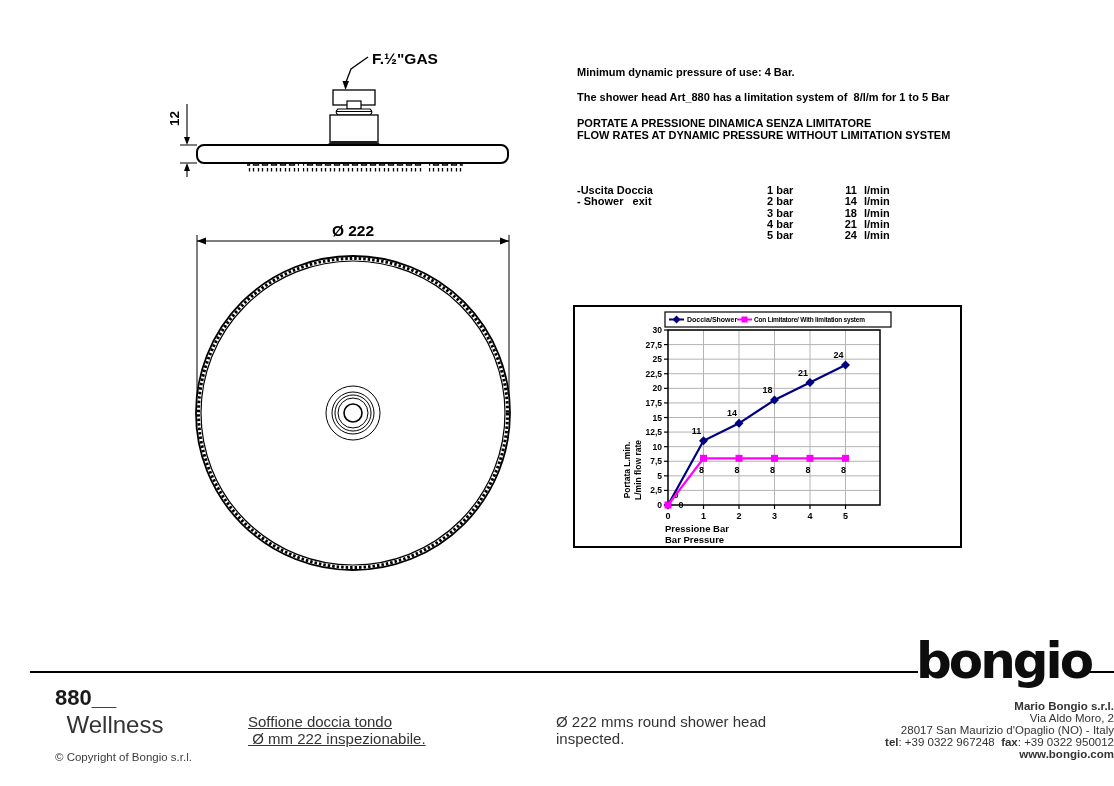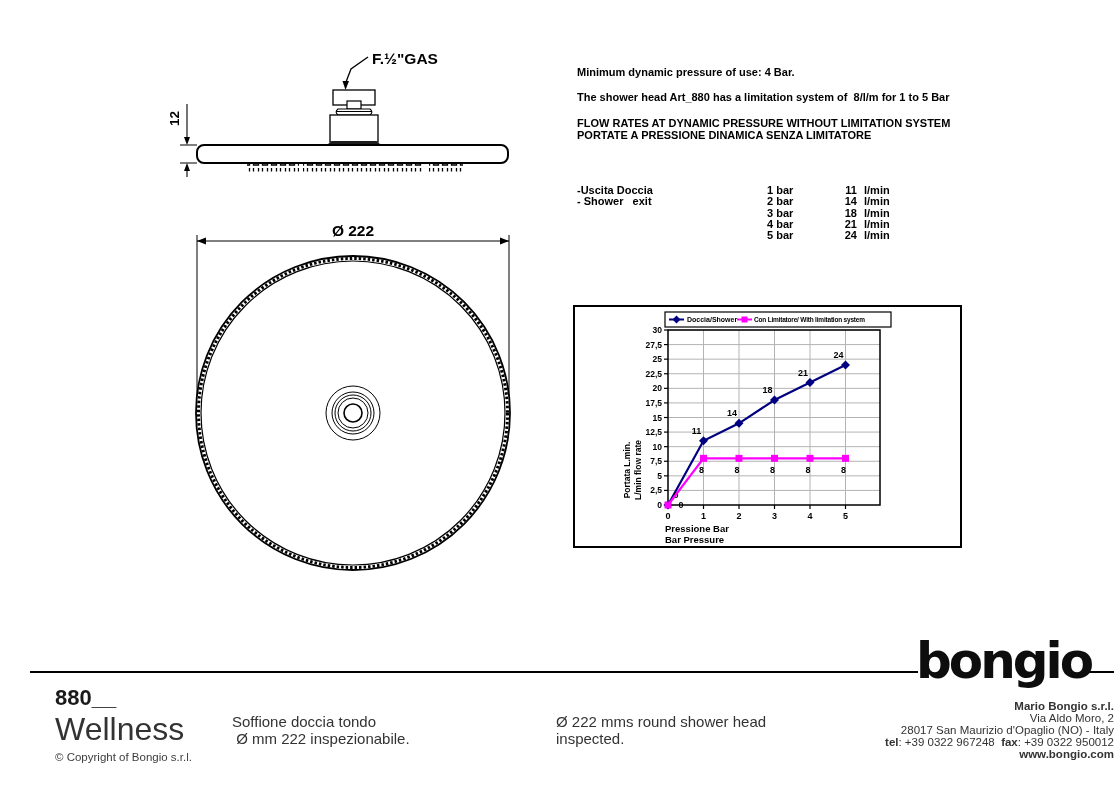--- a/index.html
+++ b/index.html
@@ -22,24 +22,24 @@
   .ft-unit{margin-left:7px;}
 
   
   .chartwrap{left:573px;top:305px;width:389px;height:243px;}
 
   
   .rule{top:671px;height:2px;background:#000;}
   .logo{left:916px;top:636px;font-family:"DejaVu Sans",sans-serif;font-weight:bold;
         font-size:50px;letter-spacing:-3px;line-height:1;color:#0d0d0d;}
   .prodcode{left:55px;top:685px;width:120px;text-align:left;font-size:22px;font-weight:bold;color:#1a1a1a;}
-  .prodline{left:55px;top:711px;width:120px;text-align:center;font-size:32px;color:#333;}
+  .prodline{left:55px;top:711px;width:120px;text-align:center;font-size:24px;color:#333;}
   .copyright{left:55px;top:751px;font-size:11.5px;color:#3d3d3d;}
   .desc{font-size:15px;line-height:17px;color:#333;}
-  .desc-it{left:232px;top:713px;}
+  .desc-it{left:248px;top:713px;text-decoration:underline;}
   .desc-en{left:556px;top:713px;}
   .company{left:860px;top:700px;width:254px;text-align:right;font-size:11.5px;line-height:12px;color:#333;}
   .b{font-weight:bold;}
 </style>
 </head>
 <body>
 
 <div class="page">
 
   <svg class="abs" style="left:0;top:0" width="573" height="600" viewBox="0 0 573 600">
@@ -109,22 +109,22 @@
   </svg>
 
   <div class="abs specs">
     <div class="spec-par">
       <div class="pre">Minimum dynamic pressure of use: 4 Bar.</div>
     </div>
     <div class="spec-par">
       <div class="pre">The shower head Art_880 has a limitation system of  8/l/m for 1 to 5 Bar</div>
     </div>
     <div class="spec-par">
+      <div class="pre">PORTATE A PRESSIONE DINAMICA SENZA LIMITATORE</div>
       <div class="pre">FLOW RATES AT DYNAMIC PRESSURE WITHOUT LIMITATION SYSTEM</div>
-      <div class="pre">PORTATE A PRESSIONE DINAMICA SENZA LIMITATORE</div>
     </div>
   </div>
 
   <div class="abs ftable">
     <div class="ft-row">
       <span class="ft-exit pre">-Uscita Doccia</span>
       <span class="ft-press">1 bar</span>
       <span class="ft-flow">11</span>
       <span class="ft-unit">l/min</span>
     </div>

